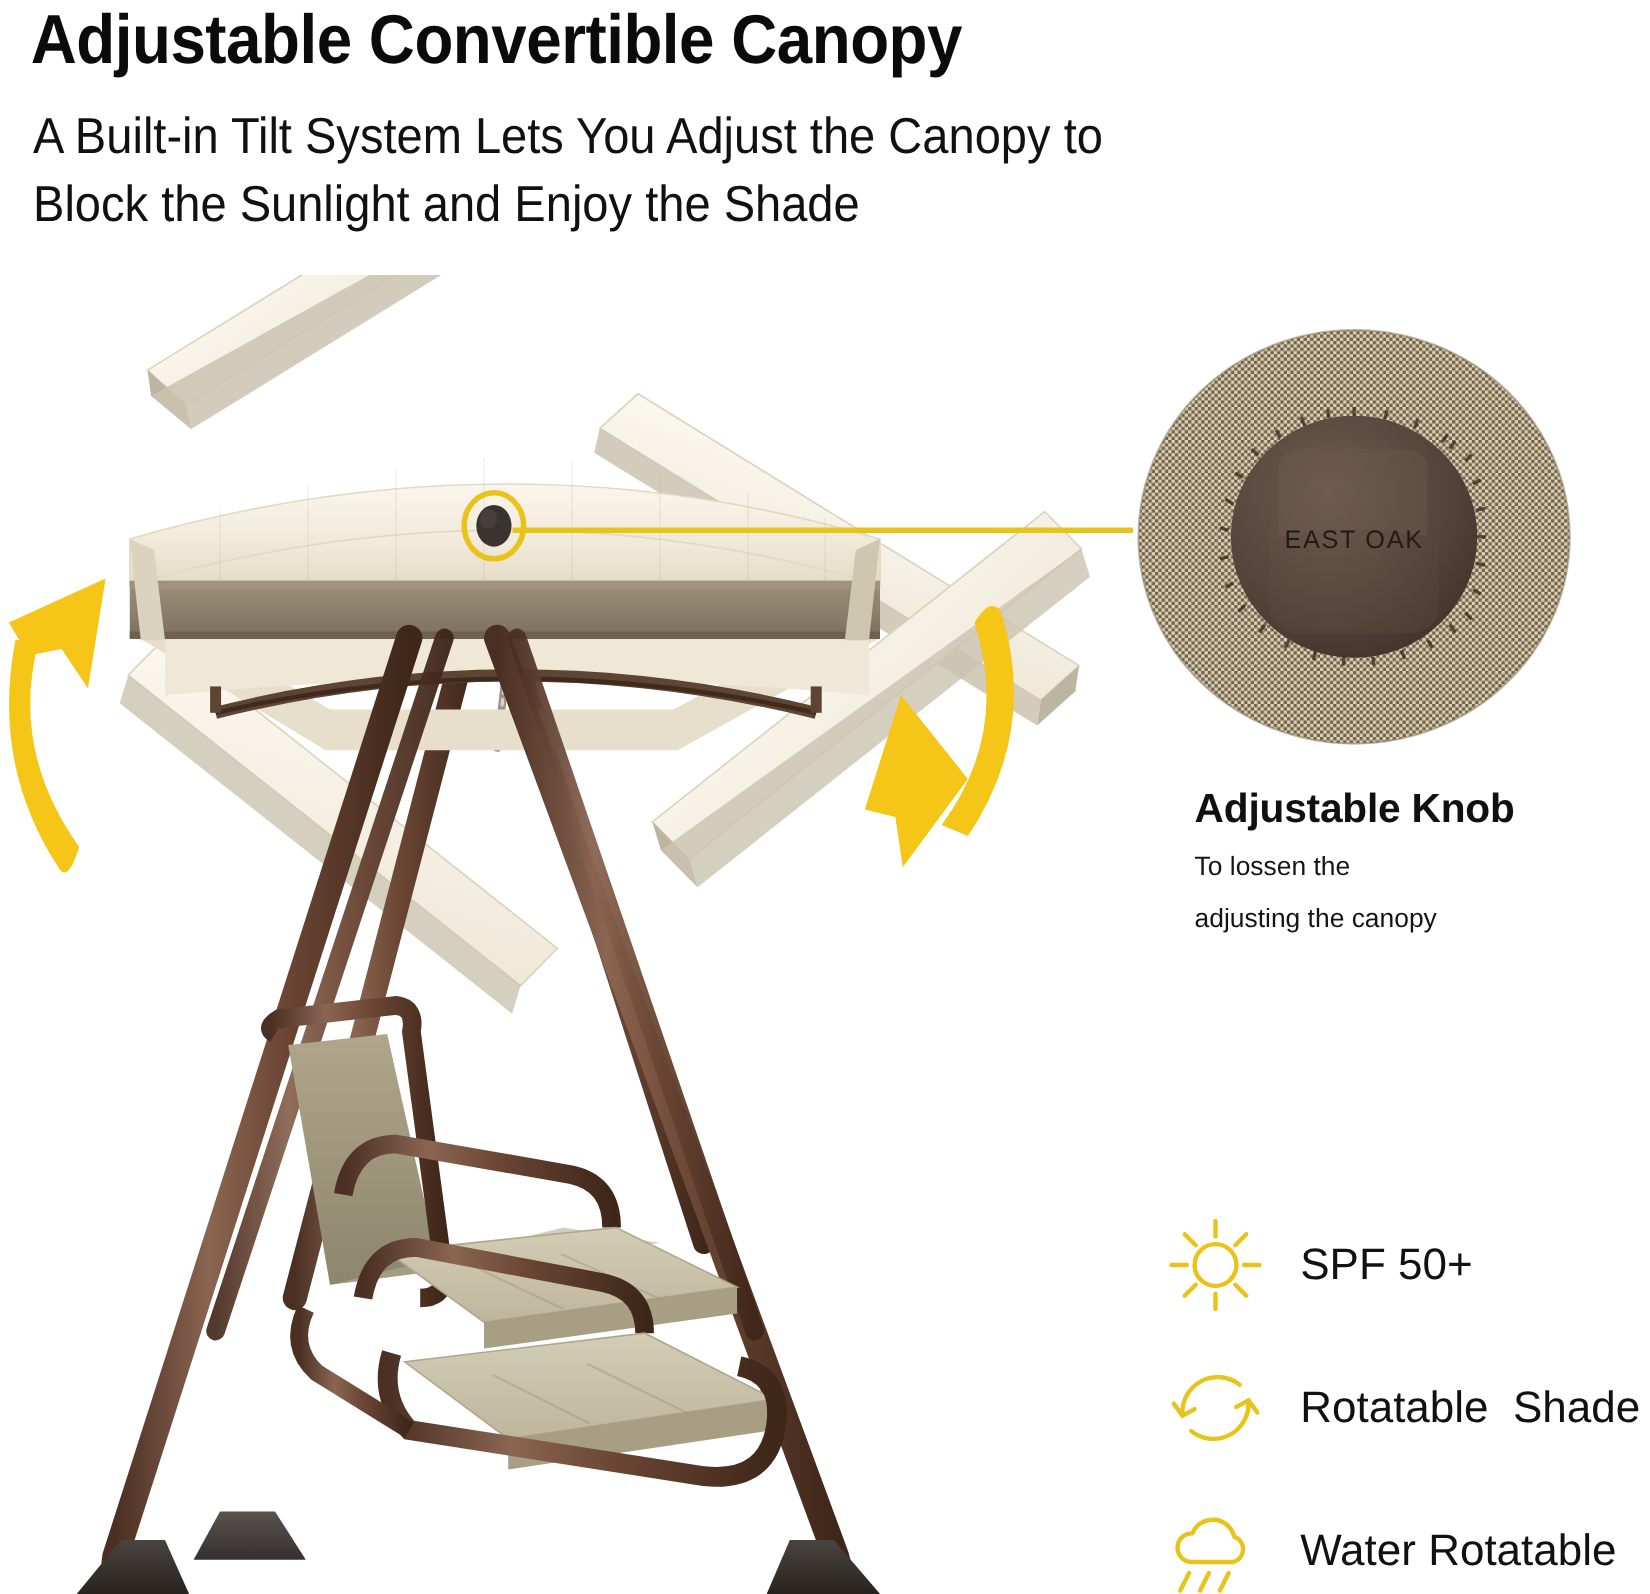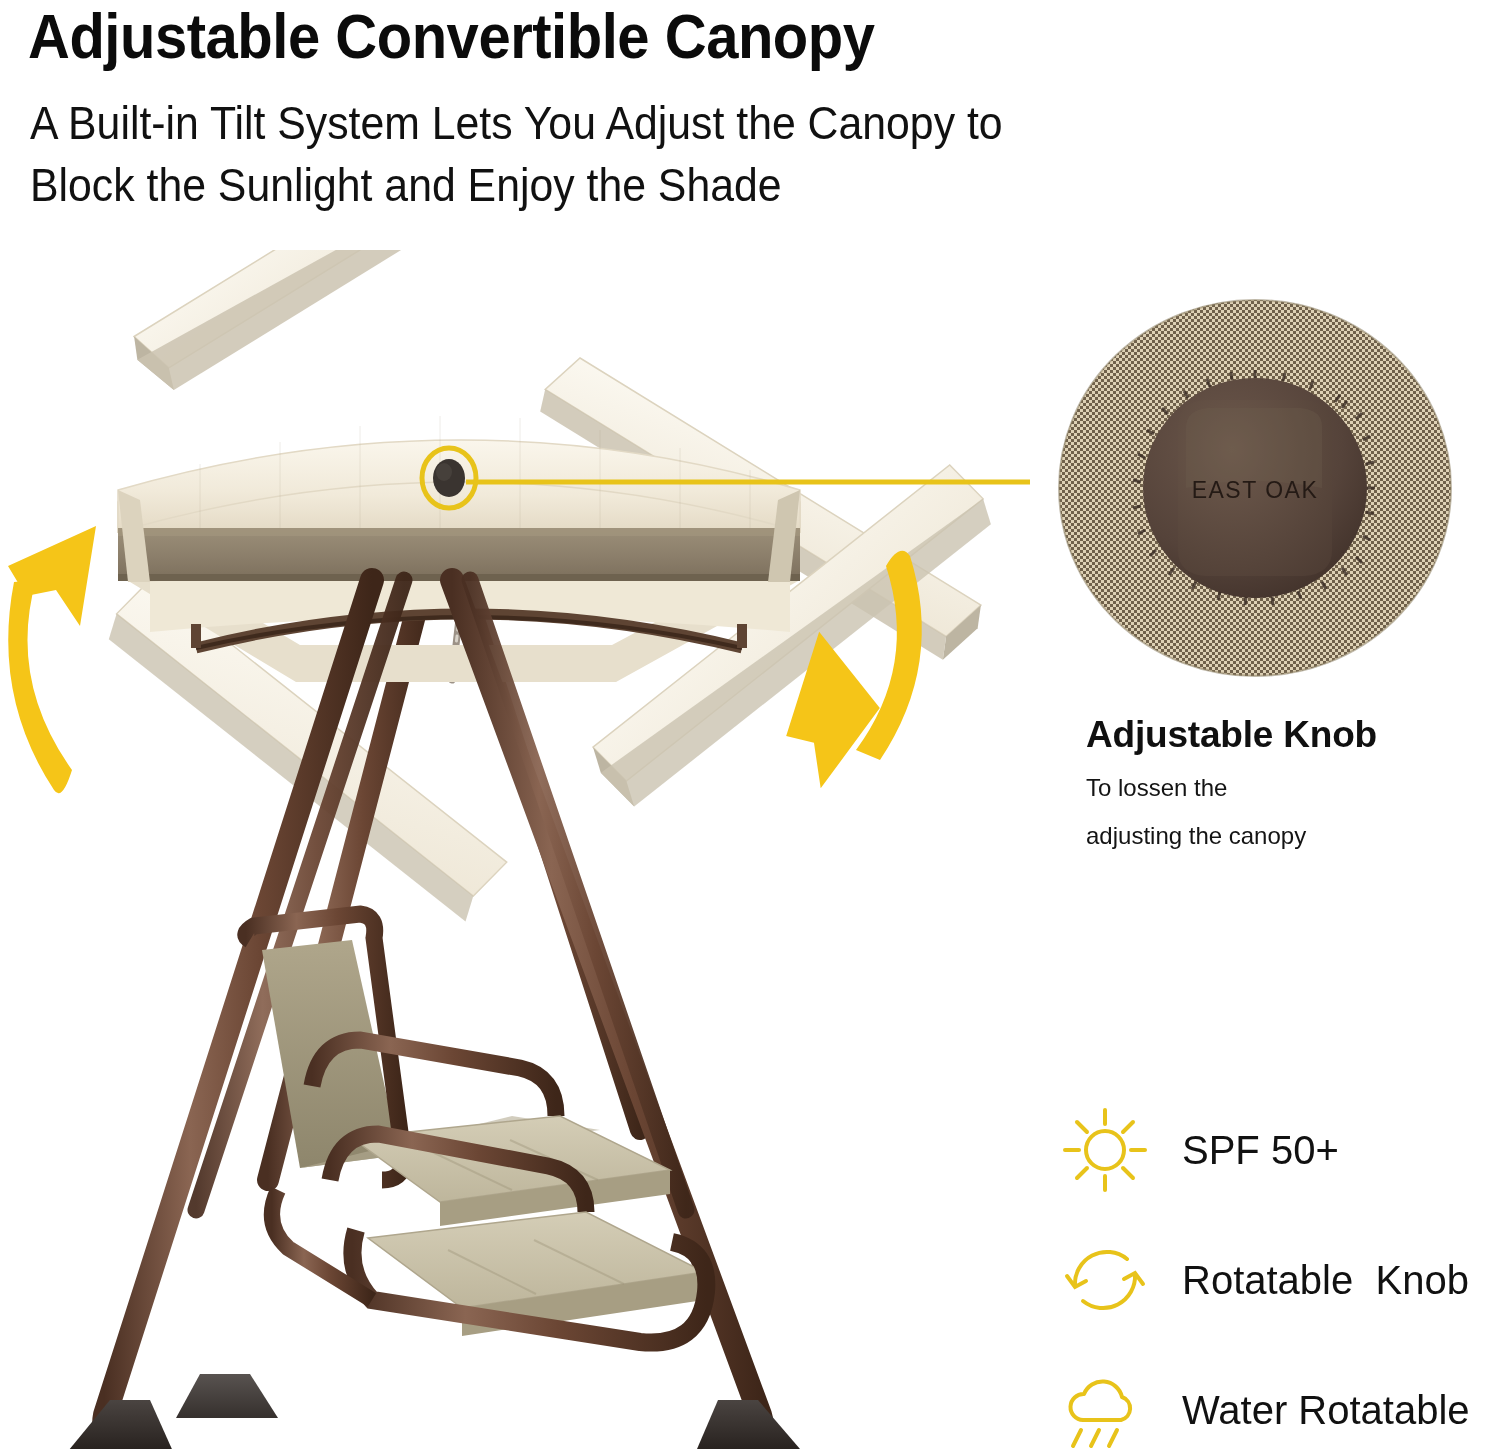--- a/index.html
+++ b/index.html
@@ -22,21 +22,21 @@
     position:absolute;left:30px;top:92px;width:1430px;
     font-size:46px;line-height:62px;font-weight:400;color:#111;
     transform:scaleX(0.93);transform-origin:left top;
   }
 
   
   .stage{position:absolute;left:0;top:250px;width:1030px;height:1199px;}
   .stage svg{display:block;}
 
   
-  .detail-circle{position:absolute;left:1050px;top:292px;width:420px;height:400px;}
+  .detail-circle{position:absolute;left:1026px;top:292px;width:420px;height:400px;}
   .detail-circle svg{display:block;}
 
   .knob-block{position:absolute;left:1074px;top:712px;width:420px;margin-left:12px;}
   .knob-title{
     font-size:37px;font-weight:700;line-height:46px;color:#101010;
     letter-spacing:-0.2px;
   }
   .knob-body{
     font-size:24px;font-weight:400;line-height:48px;color:#141414;
     margin-top:6px;
@@ -352,21 +352,21 @@
 
     <div class="feature-row">
       <span class="feature-icon">
         <svg width="92" height="92" viewBox="0 0 92 92" fill="none" stroke="#E8C31A" stroke-width="4" stroke-linecap="round">
           <path d="M16 52 A32 32 0 0 1 68 25"></path>
           <path d="M76 40 A32 32 0 0 1 24 67"></path>
           <path d="M8 42 L16 53 L27 47"></path>
           <path d="M84 50 L76 39 L65 45"></path>
         </svg>
       </span>
-      <span class="feature-label">Rotatable  Knob</span>
+      <span class="feature-label">Rotatable  Shade</span>
     </div>
 
     <div class="feature-row">
       <span class="feature-icon">
         <svg width="92" height="92" viewBox="0 0 92 92" fill="none" stroke="#E8C31A" stroke-width="4" stroke-linecap="round" stroke-linejoin="round">
           <path d="M24 56 A13 13 0 0 1 25 30 A20 20 0 0 1 63 33 A12 12 0 0 1 62 56 Z"></path>
           <path d="M22 66 L14 82"></path>
             <path d="M40 66 L32 82"></path>
             <path d="M58 66 L50 82"></path>
         </svg>

